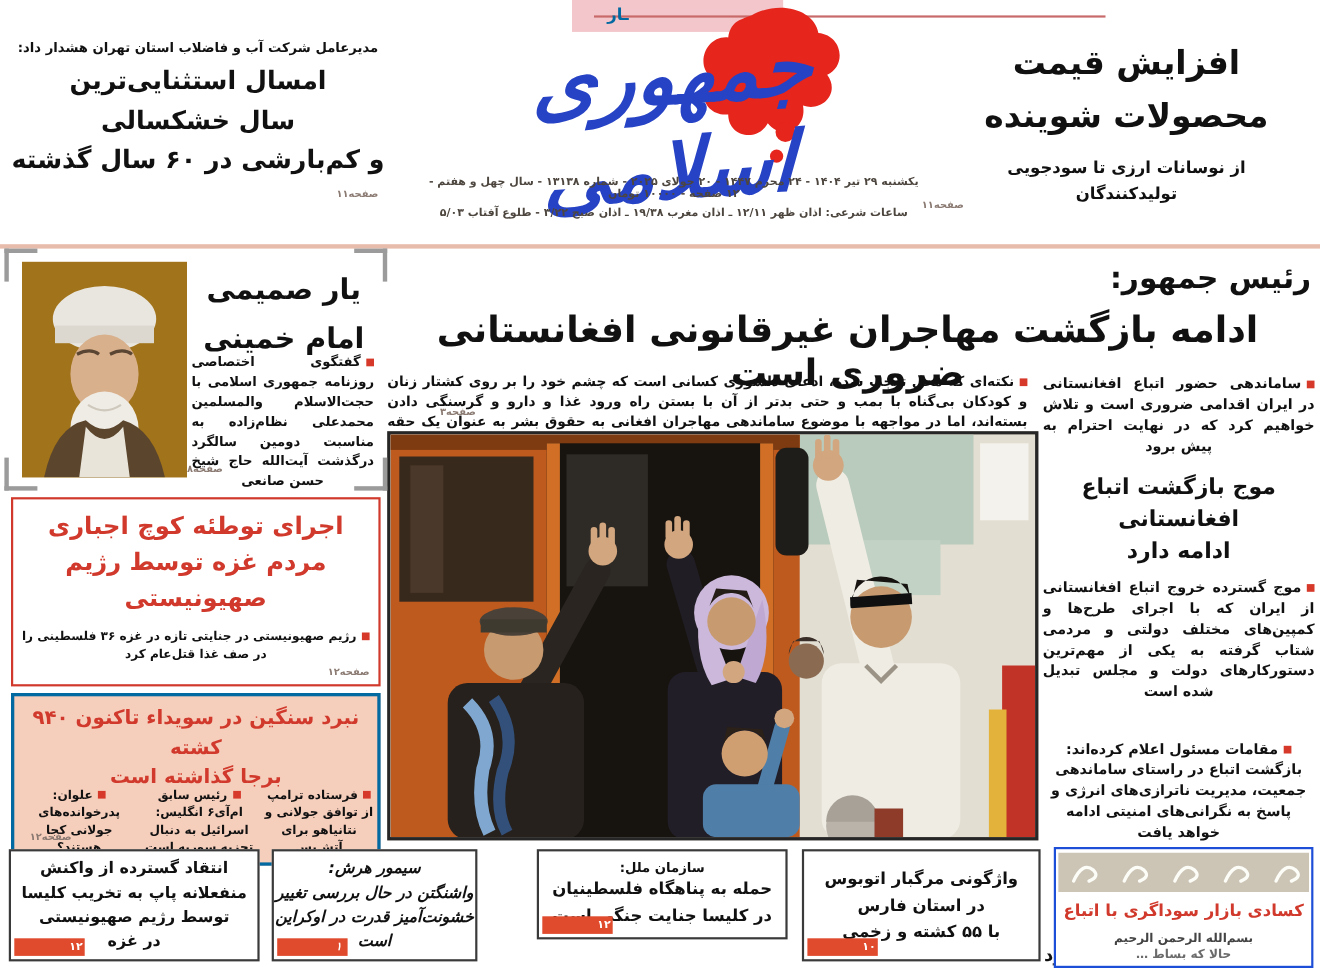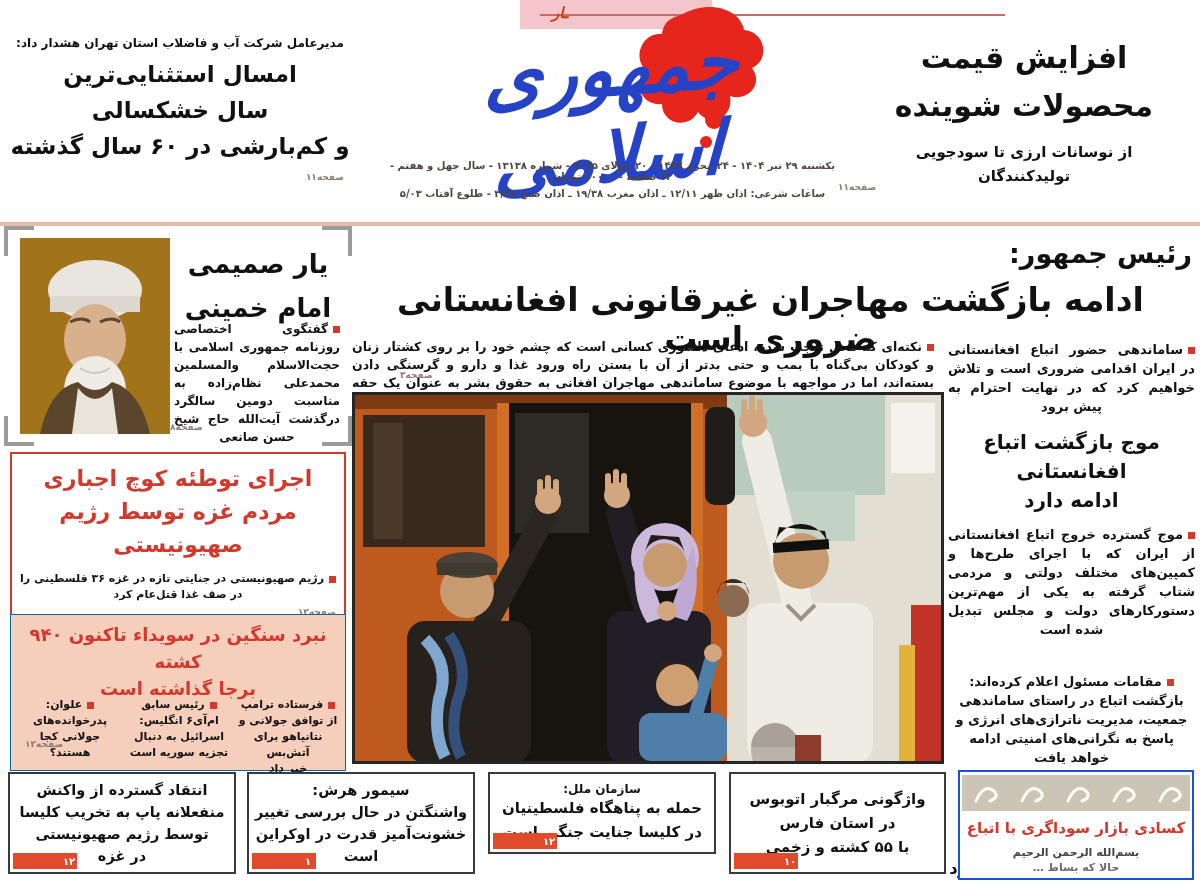--- a/index.html
+++ b/index.html
@@ -32,21 +32,21 @@
 <div class="abs" style="left:8px;top:36px;width:344px;">
   <div class="ctr b" style="font-size:12px;">مدیرعامل شرکت آب و فاضلاب استان تهران هشدار داد:</div>
   <div class="ctr b pre" style="font-size:23px;line-height:36px;margin-top:6px;">امسال استثنایی‌ترین
 سال خشکسالی
 و کم‌بارشی در ۶۰ سال گذشته</div>
   <div class="ref" style="margin:8px 8px 0 0;">صفحه۱۱</div>
 </div>
 
 <div class="abs" style="left:520px;top:0;width:192px;height:29px;background:#f2c6ca;"></div>
 <div class="abs" style="left:540px;top:14px;width:465px;height:2px;background:#c96a6a;"></div>
-<div class="abs b" style="left:552px;top:4px;color:#c2410c;font-size:15px;font-style:italic;">ـار</div>
+<div class="abs b" style="left:552px;top:4px;color:#0369a1;font-size:15px;">ـار</div>
 
 <svg class="abs" style="left:628px;top:2px;" width="150" height="160" viewBox="0 0 150 160">
   <path fill="#e6251d" d="M55,12 C80,-2 112,6 116,28 C138,30 142,58 124,66 C136,82 120,100 102,94 C106,116 82,126 70,110 C60,128 34,122 34,102 C14,104 4,82 18,68 C4,56 14,30 34,32 C36,18 44,16 55,12 Z"></path>
   <circle cx="86" cy="118" r="9" fill="#e6251d"></circle>
   <circle cx="78" cy="140" r="6" fill="#e6251d"></circle>
 </svg>
 
 <div class="abs masthead-title">جمهوری اسلامی</div>
 
 <div class="abs" style="left:385px;top:160px;width:455px;">
@@ -203,21 +203,21 @@
 
 <div class="abs" style="left:10px;top:452px;width:336px;height:172px;box-sizing:border-box;border:2px solid #d0392b;background:#fff;">
   <div class="ctr b pre" style="color:#d0392b;font-size:22px;line-height:33px;margin-top:8px;">اجرای توطئه کوچ اجباری
 مردم غزه توسط رژیم صهیونیستی</div>
   <div class="ctr b" style="font-size:11px;line-height:16px;margin-top:10px;padding:0 4px;">
     <span class="bullet"></span><span>رژیم صهیونیستی در جنایتی تازه در غزه ۳۶ فلسطینی را در صف غذا قتل‌عام کرد</span>
   </div>
   <div class="ref" style="margin:4px 8px 0 0;">صفحه۱۲</div>
 </div>
 
-<div class="abs" style="left:10px;top:614px;width:336px;height:157px;box-sizing:border-box;background:#f6cebc;border:1px solid #0369a1;">
+<div class="abs" style="left:10px;top:630px;width:336px;height:157px;box-sizing:border-box;background:#f6cebc;border:3px solid #0369a1;">
   <div class="ctr b pre" style="color:#d0392b;font-size:18px;line-height:27px;margin-top:6px;">نبرد سنگین در سویداء تاکنون ۹۴۰ کشته
 برجا گذاشته است</div>
   <div class="abs" style="left:4px;top:66px;width:328px;display:flex;">
     <div class="ctr b pre" style="width:110px;font-size:11px;line-height:16px;">
       <span class="bullet"></span><span>فرستاده ترامپ
 از توافق جولانی و
 نتانیاهو برای آتش‌بس
 خبر داد</span>
     </div>
     <div class="ctr b pre" style="width:108px;font-size:11px;line-height:16px;">
@@ -237,21 +237,21 @@
 </div>
 
 <div class="abs frame" style="left:8px;top:772px;width:228px;height:102px;display:flex;align-items:center;justify-content:center;">
   <div class="ctr b pre" style="font-size:14.5px;line-height:22px;">انتقاد گسترده از واکنش
 منفعلانه پاپ به تخریب کلیسا
 توسط رژیم صهیونیستی
 در غزه</div>
   <div class="badge">۱۲</div>
 </div>
 
-<div class="abs frame" style="left:247px;top:772px;width:228px;height:102px;display:flex;align-items:center;justify-content:center;">
+<div class="abs frame" style="left:247px;top:772px;width:187px;height:102px;display:flex;align-items:center;justify-content:center;font-style:italic;">
   <div class="ctr b pre" style="font-size:14.5px;line-height:22px;">سیمور هرش:
 واشنگتن در حال بررسی تغییر
 خشونت‌آمیز قدرت در اوکراین
 است</div>
   <div class="badge">۱</div>
 </div>
 
 <div class="abs frame" style="left:488px;top:772px;width:228px;height:82px;display:flex;flex-direction:column;align-items:center;justify-content:center;">
   <div class="ctr b" style="font-size:12px;">سازمان ملل:</div>
   <div class="ctr b pre" style="font-size:15px;line-height:24px;">حمله به پناهگاه فلسطینیان

